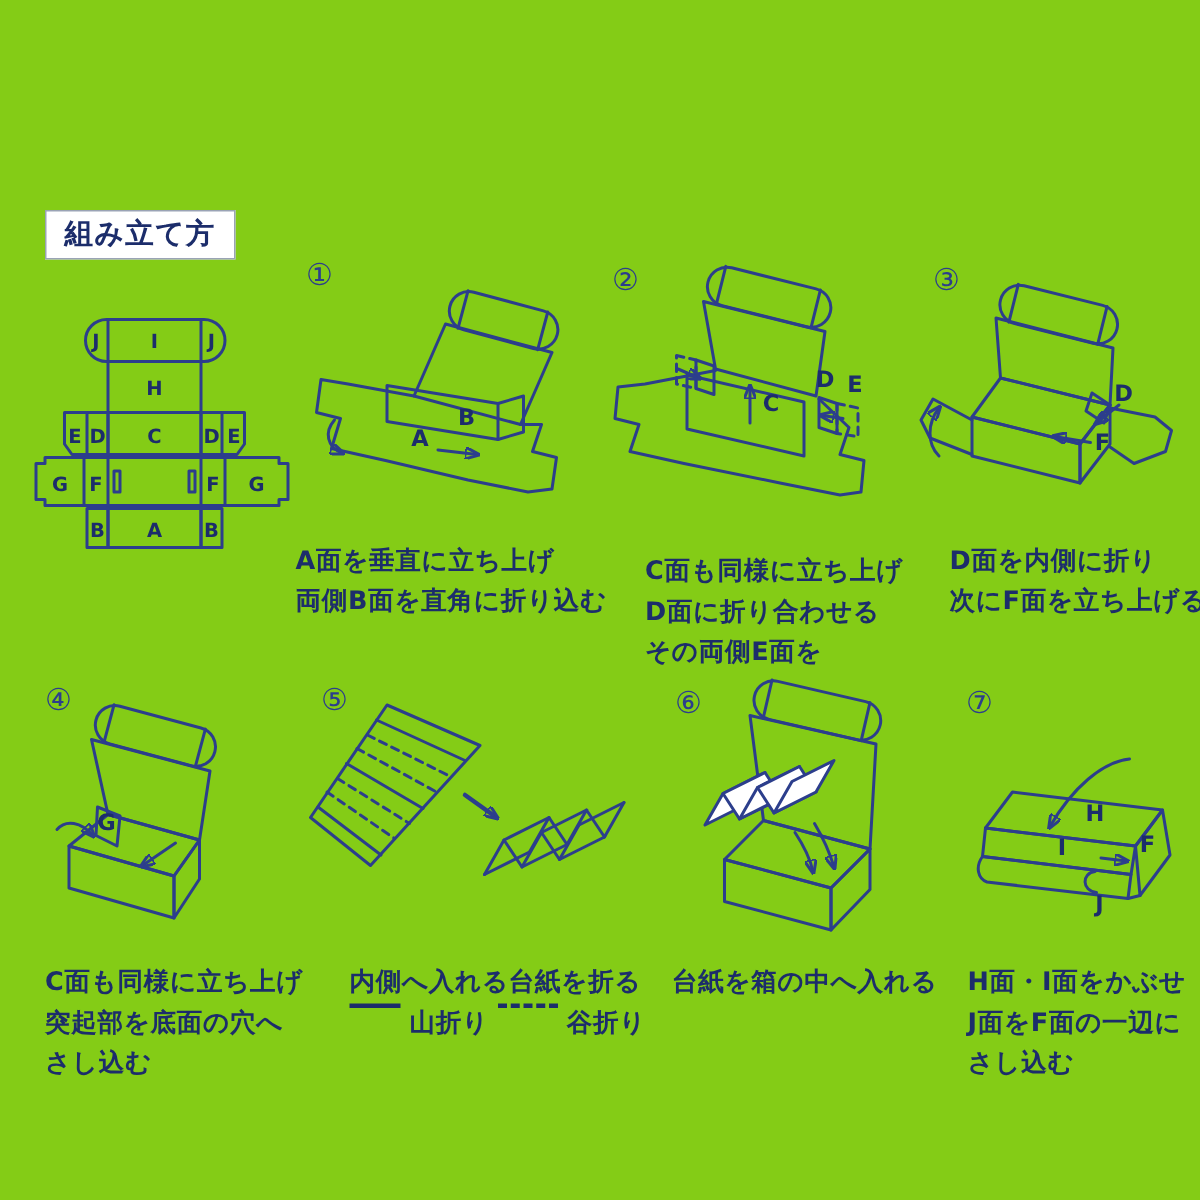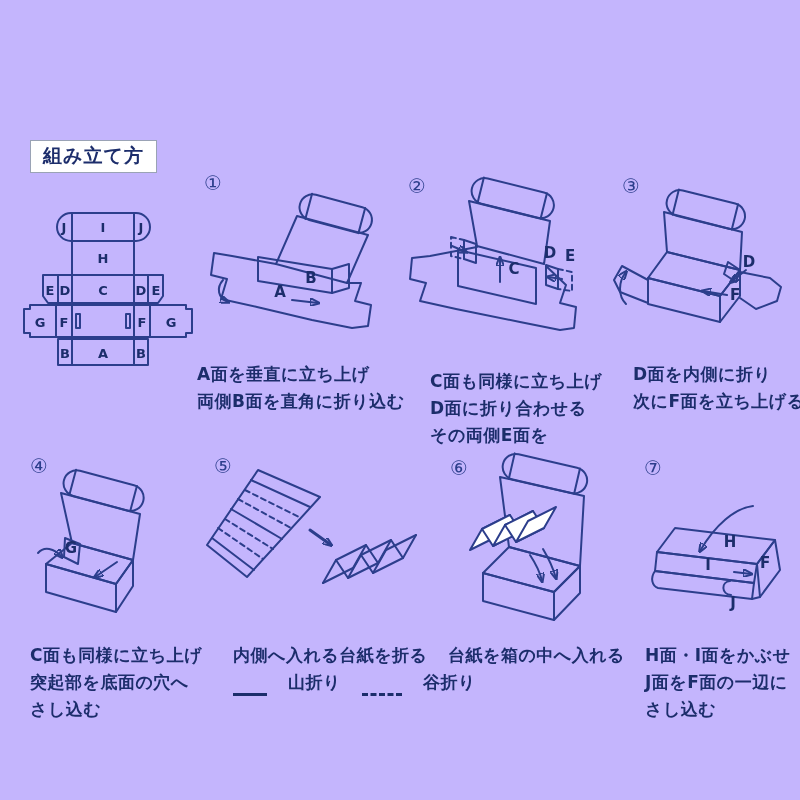--- a/index.html
+++ b/index.html
@@ -1,34 +1,34 @@
 <!DOCTYPE html>
 <html><head>
 <meta charset="utf-8">
 <style>
   html,body{margin:0;padding:0;background:#fff;}
-  .page{position:relative;width:800px;height:800px;background:#c4b5fd;overflow:hidden;
+  .page{position:relative;width:800px;height:800px;background:#84cc16;overflow:hidden;
         font-family:"DejaVu Sans","Liberation Sans",sans-serif;}
   .title-box{position:absolute;left:30px;top:140px;border:1.5px solid #9aa3b5;background:#fff;
         padding:2px 12px 3px 12px;}
   .title-box span{font-size:19px;font-weight:bold;color:#1c2d6b;letter-spacing:1px;}
   .num{position:absolute;font-size:20px;color:#2c3e8c;line-height:1;}
   .fig{position:absolute;}
   .fig path,.fig line,.fig rect,.fig polyline{fill:none;stroke:#2c3e8c;stroke-width:2;
         stroke-linejoin:round;stroke-linecap:round;}
   .fig .dash{stroke-dasharray:5 4;}
   .fig .thick{stroke-width:3;}
   .fig .fillw{fill:#ffffff;}
   .fig text{fill:#1c2d6b;font-family:"DejaVu Sans","Liberation Sans",sans-serif;
         font-weight:bold;font-size:15px;text-anchor:middle;stroke:none;}
   .fig.dieline text{font-size:13px;}
   .ah{fill:#2c3e8c;stroke:none;}
   .caption{position:absolute;color:#1c2d6b;font-size:17px;font-weight:bold;line-height:27px;
         white-space:nowrap;letter-spacing:0.5px;}
-  .legend-row{display:flex;align-items:flex-end;gap:21px;}
+  .legend-row{display:flex;align-items:flex-start;gap:6px;}
   .sw{display:inline-block;height:0;border-top:3px solid #1c2d6b;}
   .sw.solid{width:34px;}
   .sw.dashed{width:40px;border-top-style:dashed;}
 </style>
 </head>
 <body>
 
 <div class="page">
 
   <div class="title-box">

